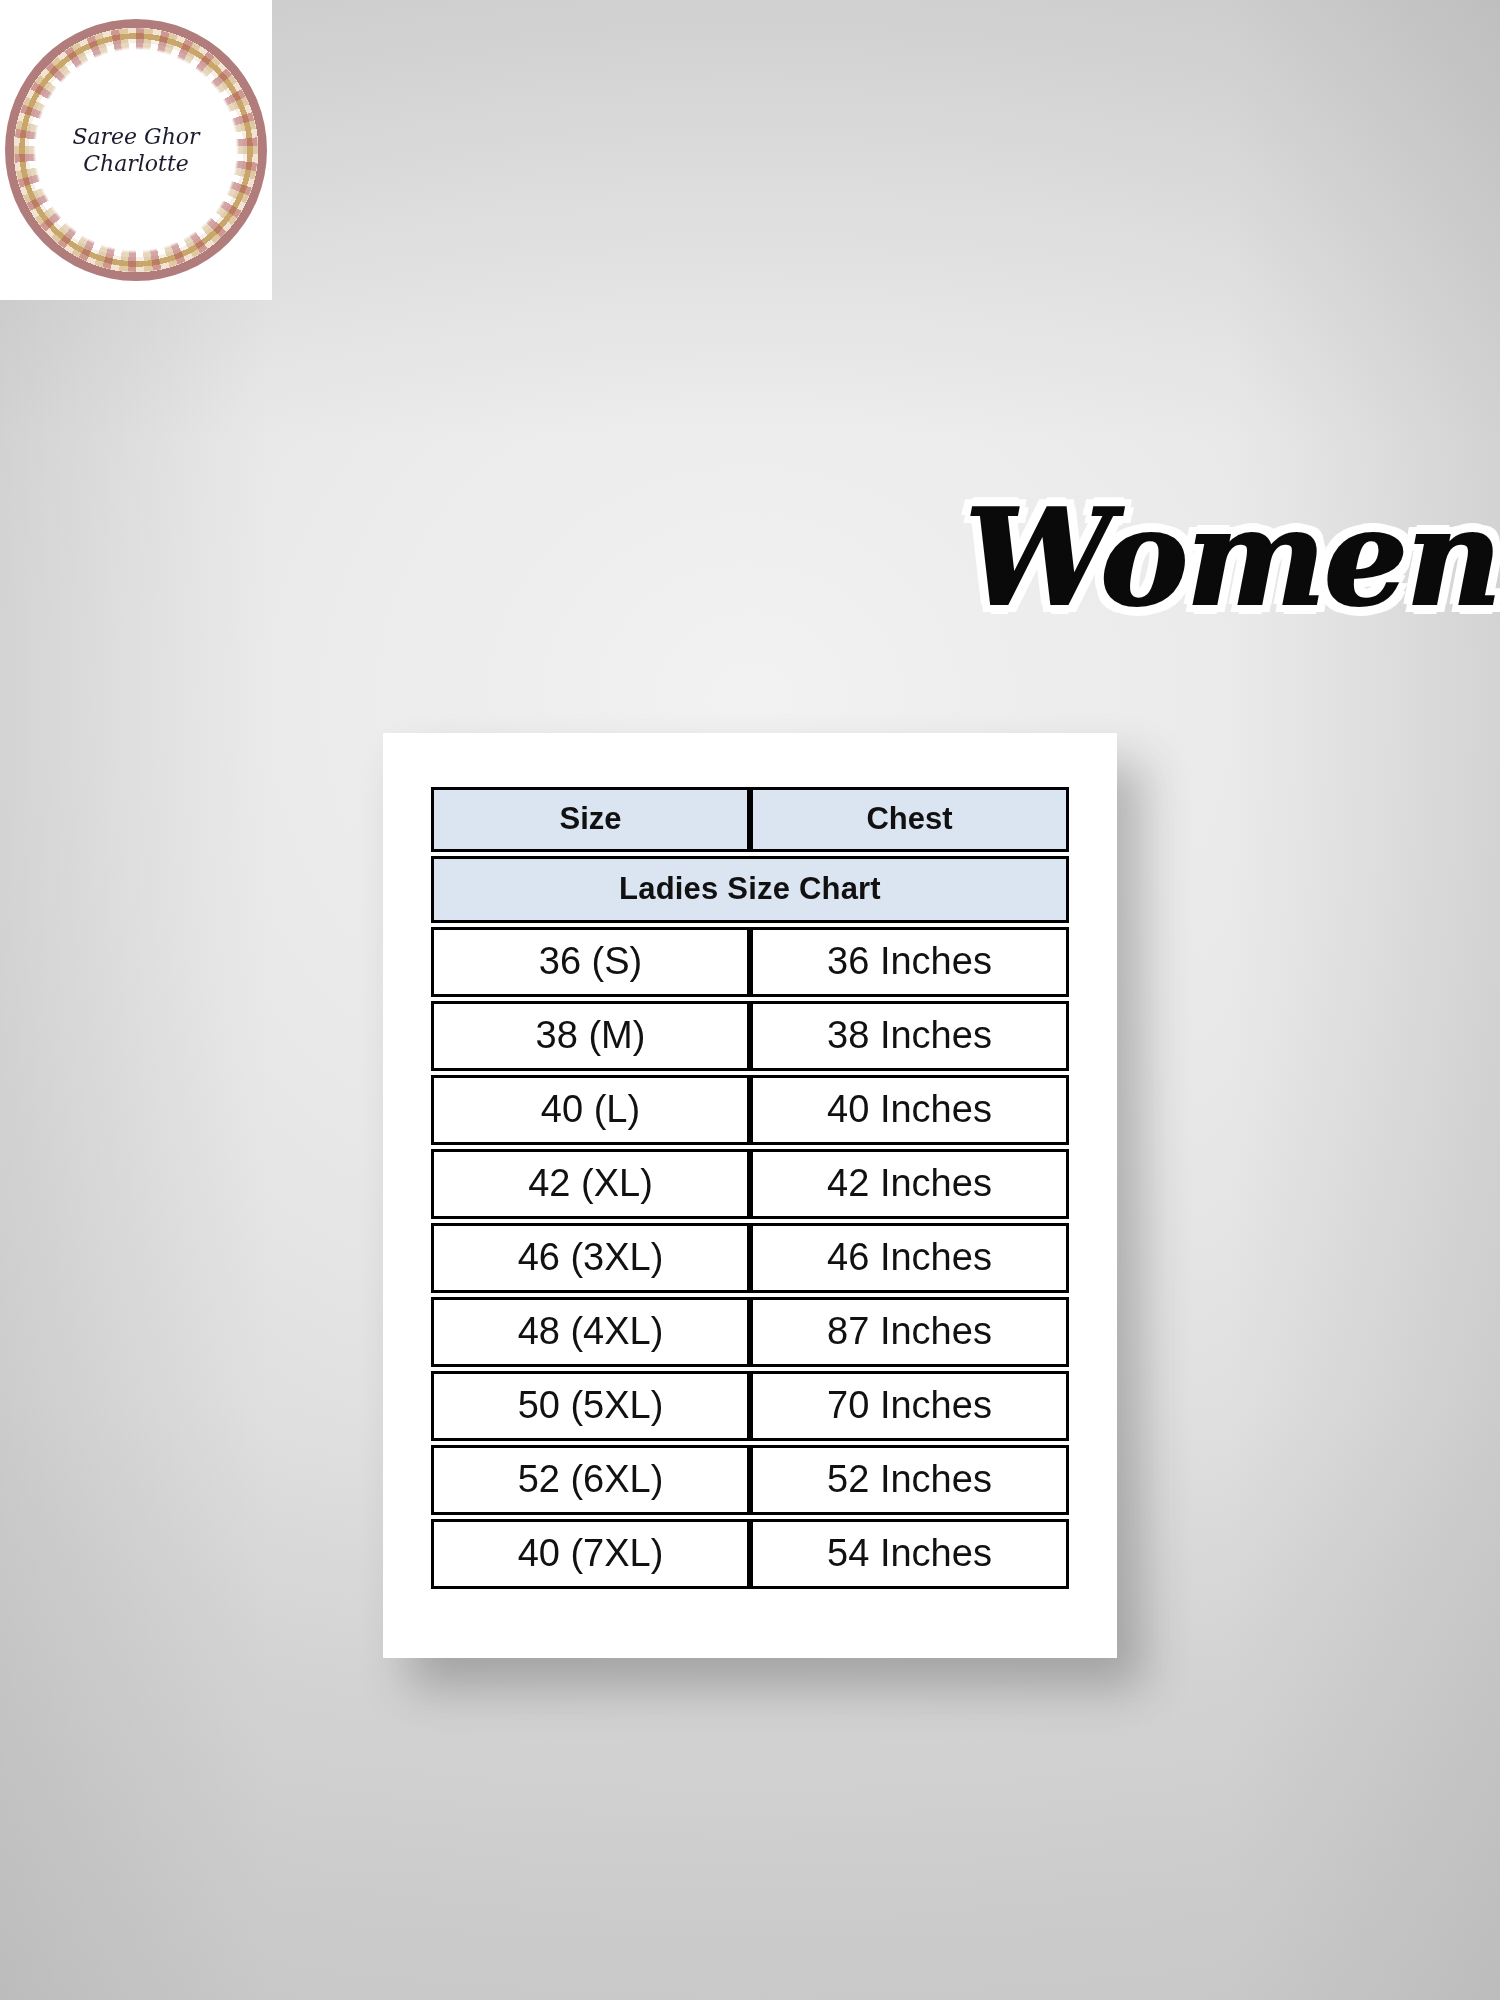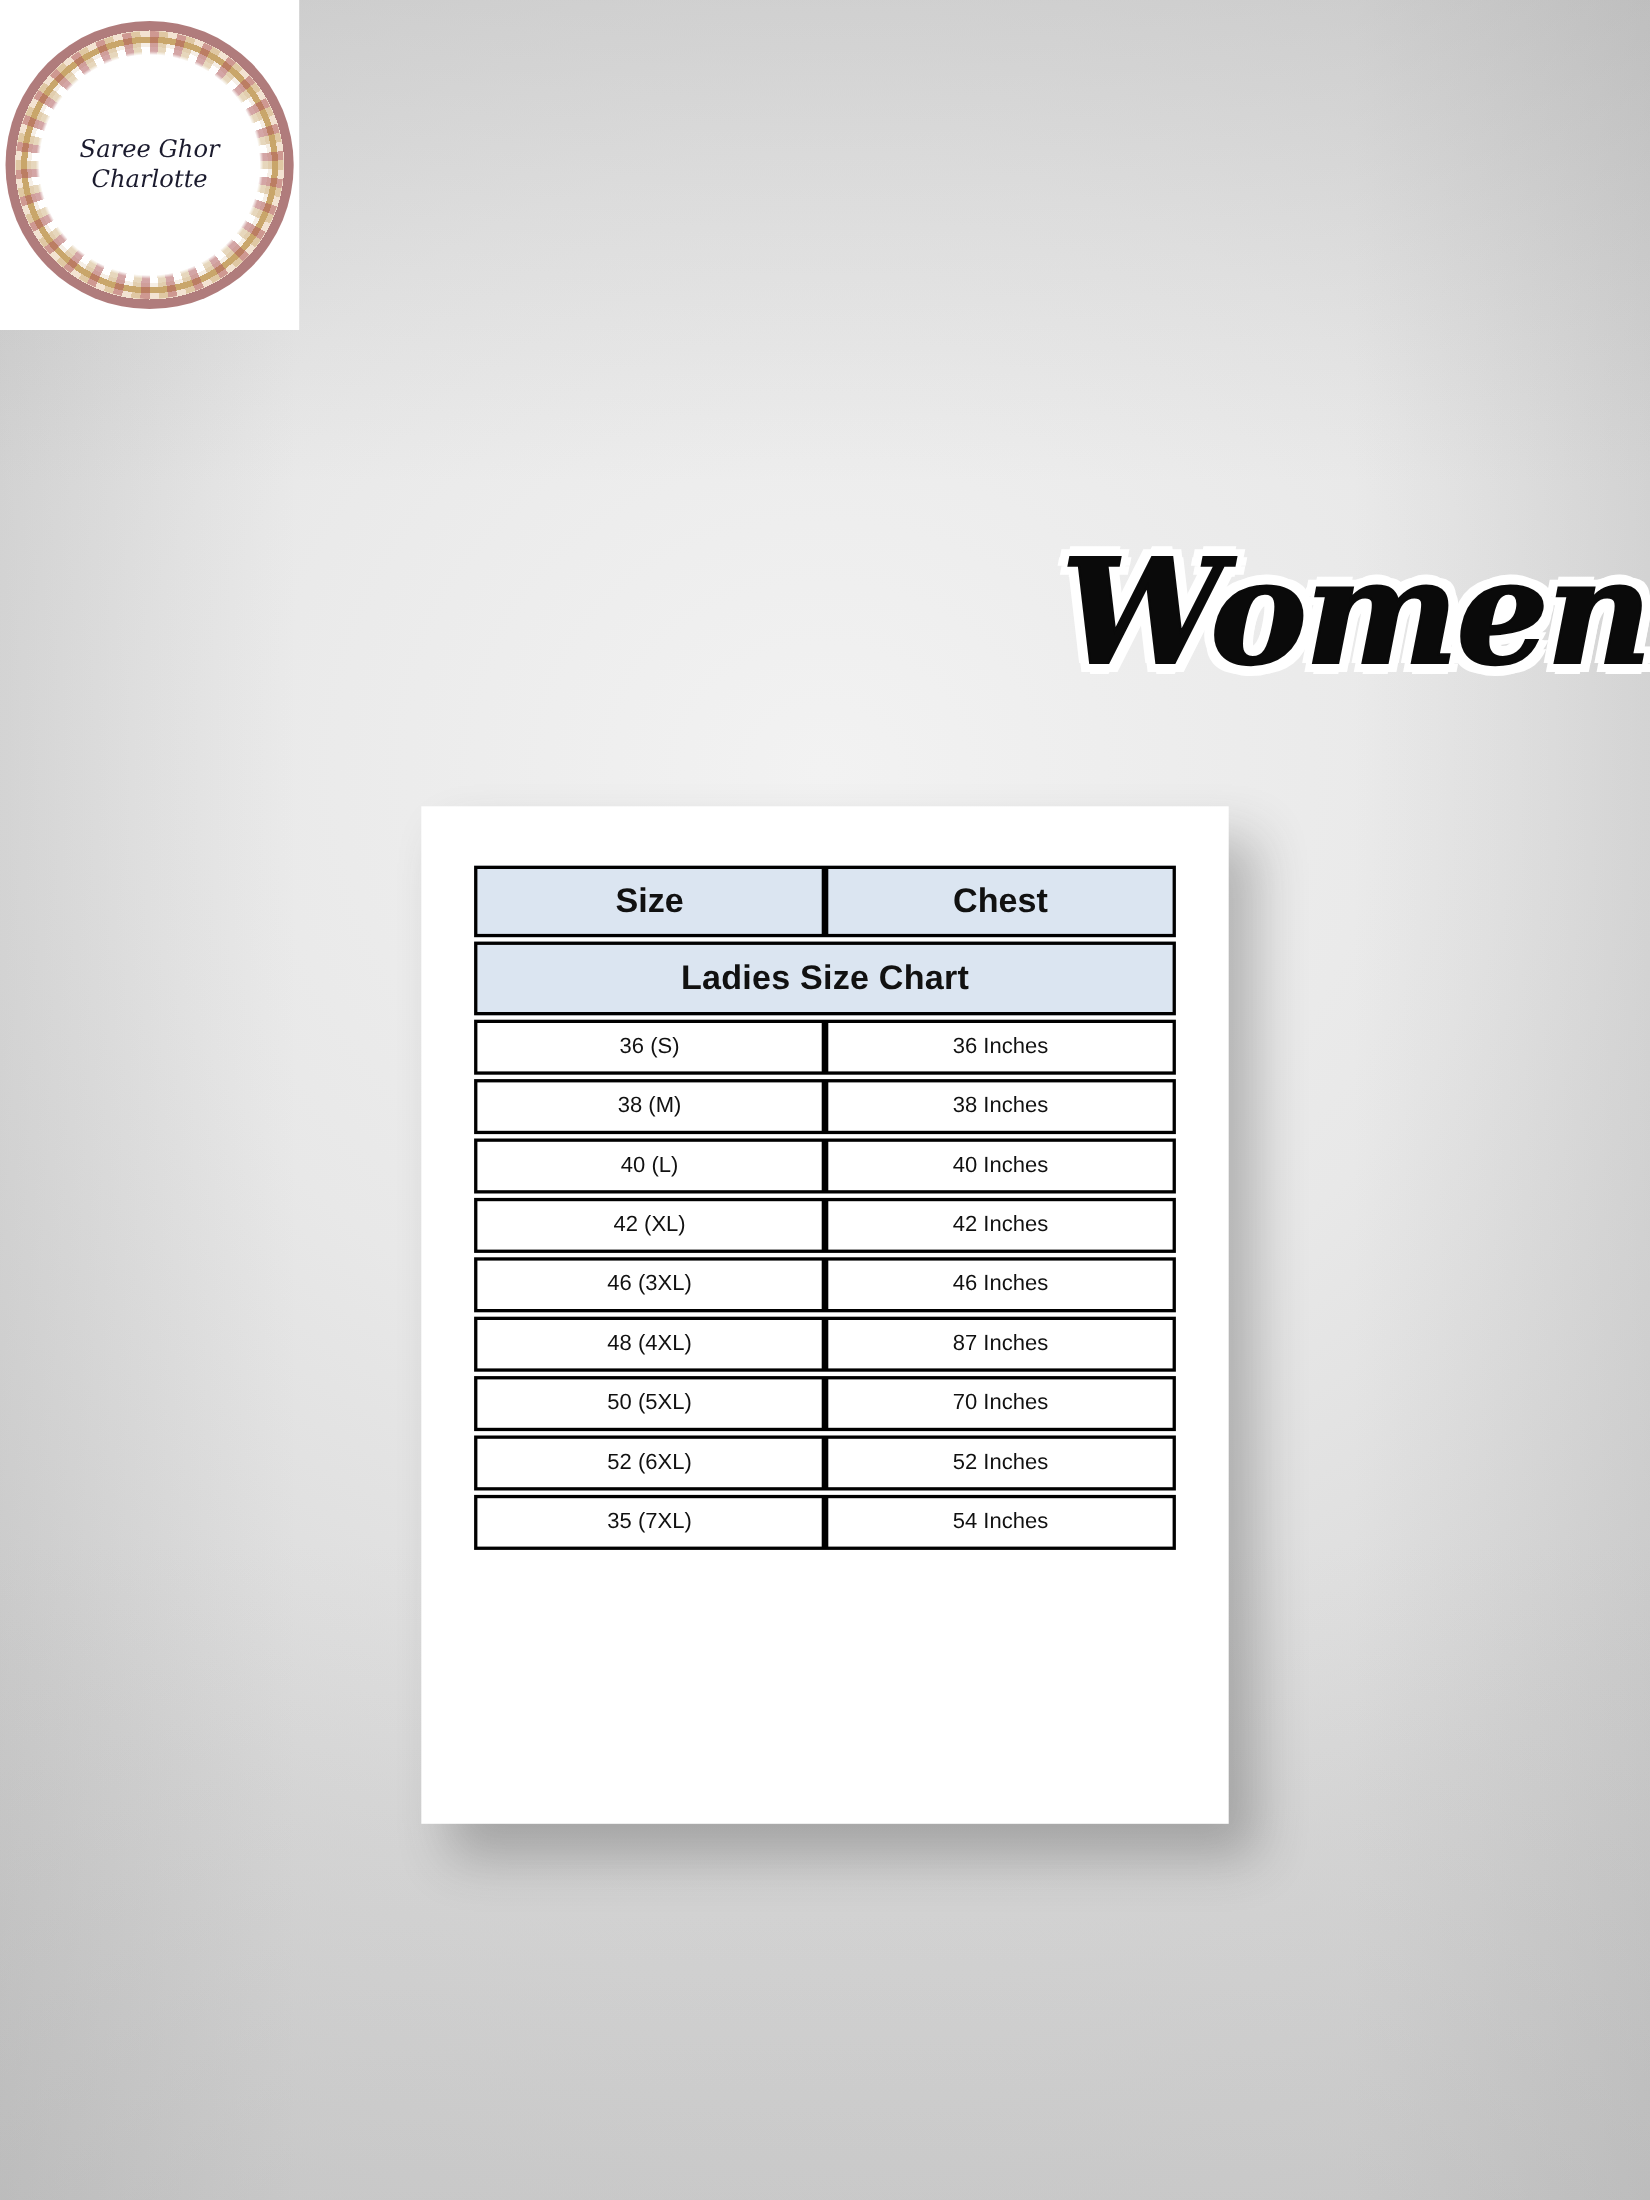--- a/index.html
+++ b/index.html
@@ -164,21 +164,21 @@
     letter-spacing: 0.2px;
   }
   .tbl-head {
     background: #dbe5f1;
     font-size: 31px;
     font-weight: 700;
     padding: 11px 0 12px;
   }
   .tbl-cell {
     background: #ffffff;
-    font-size: 20px;
+    font-size: 38px;
     font-weight: 400;
     padding: 10px 0 11px;
   }
   .col-size { width: 50%; }
   .col-chest { width: 50%; }
 </style>
 </head>
 <body>
 
 <div id="page">
@@ -235,20 +235,20 @@
         </tr>
         <tr>
           <td class="tbl-cell">50 (5XL)</td>
           <td class="tbl-cell">70 Inches</td>
         </tr>
         <tr>
           <td class="tbl-cell">52 (6XL)</td>
           <td class="tbl-cell">52 Inches</td>
         </tr>
         <tr>
-          <td class="tbl-cell">35 (7XL)</td>
+          <td class="tbl-cell">40 (7XL)</td>
           <td class="tbl-cell">54 Inches</td>
         </tr>
       </tbody>
     </table>
   </div>
 
 </div>
 
 </body></html>

